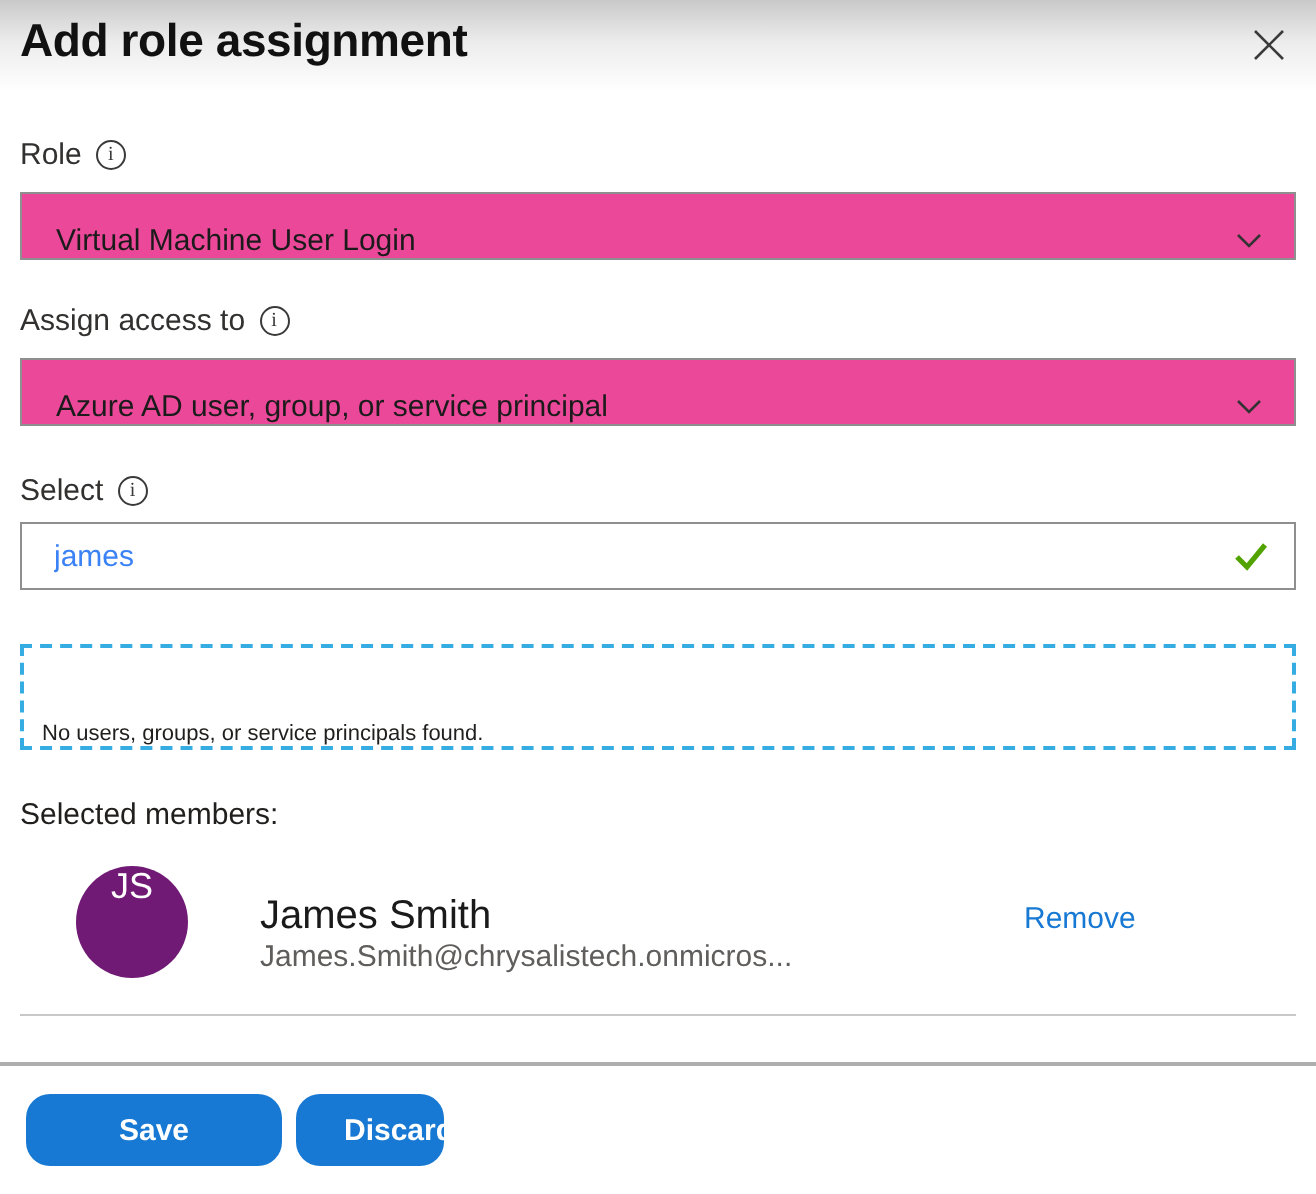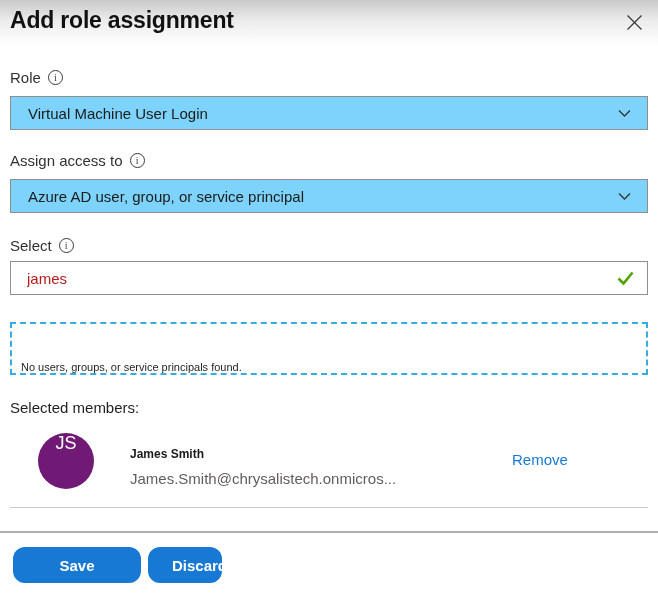--- a/index.html
+++ b/index.html
@@ -34,35 +34,35 @@
   }
   .info-icon {
     width: 15px; height: 15px; border: 1px solid #3b3a39; border-radius: 50%;
     display: inline-flex; align-items: center; justify-content: center;
     font-size: 10px; line-height: 1; color: #3b3a39; font-family: "Liberation Serif", serif;
     cursor: pointer;
   }
 
   .dropdown {
     position: absolute; left: 10px; width: 638px; height: 34px;
-    border: 1px solid #8f8f8f; background: #7dd3fc;
-    display: flex; align-items: center;
+    border: 1px solid #8f8f8f; background: #ec4899;
+    display: flex; align-items: flex-end;
     padding: 0 14px 0 17px;
     font-size: 15px; color: #1b1b1b; cursor: pointer;
   }
   .dropdown .chev { margin-left: auto; display: flex; align-items: center; }
 
   .text-input-wrap {
     position: absolute; left: 10px; width: 638px; height: 34px;
     border: 1px solid #8f8f8f; background: #fff;
     display: flex; align-items: center; padding: 0 12px 0 0;
   }
   .text-input-wrap input {
     flex: 1; height: 100%; border: none; outline: none;
-    font-family: inherit; font-size: 15px; color: #b91c1c;
+    font-family: inherit; font-size: 15px; color: #3b82f6;
     padding: 0 0 0 16px; background: transparent;
   }
 
   .no-results-box {
     position: absolute; left: 10px; top: 322px; width: 638px; height: 53px;
     border: 2px dashed #35ade3; background: #fff;
     display: flex; align-items: flex-end; padding-left: 9px;
     font-size: 11px; color: #201f1e;
   }
 
@@ -72,21 +72,21 @@
   }
 
   .member-row { position: absolute; left: 10px; top: 430px; width: 638px; height: 78px;
     border-bottom: 1px solid #c8c8c8; }
   .avatar {
     position: absolute; left: 28px; top: 3px; width: 56px; height: 56px;
     border-radius: 50%; background: #701a75;
     display: flex; align-items: flex-start; justify-content: center;
     color: #ffffff; font-size: 18px;
   }
-  .member-name { position: absolute; left: 120px; top: 17px; font-size: 12px; font-weight: 700; color: #1a1a1a; }
+  .member-name { position: absolute; left: 120px; top: 17px; font-size: 20px; font-weight: 400; color: #1a1a1a; }
   .member-email { position: absolute; left: 120px; top: 40px; font-size: 15px; color: #605e5c; }
   .remove-link { position: absolute; left: 502px; top: 21px; font-size: 15px; color: #1779d3; text-decoration: none; cursor: pointer; background: none; border: none; font-family: Liberation Sans, sans-serif; }
 
   .footer-separator { position: absolute; left: 0; top: 531px; width: 658px; height: 2px; background: #aeaeae; }
 
   .btn {
     position: absolute; top: 547px; height: 36px;
     background: #1779d3; color: #ffffff; border: none; border-radius: 12px;
     font-family: inherit; font-size: 15px; font-weight: 700; cursor: pointer;
   }

